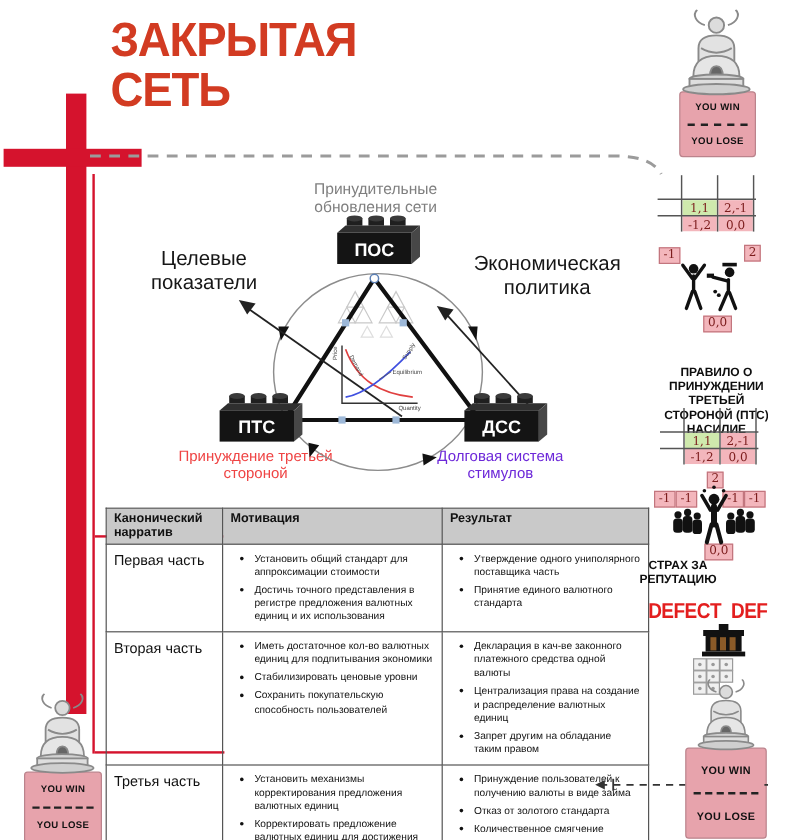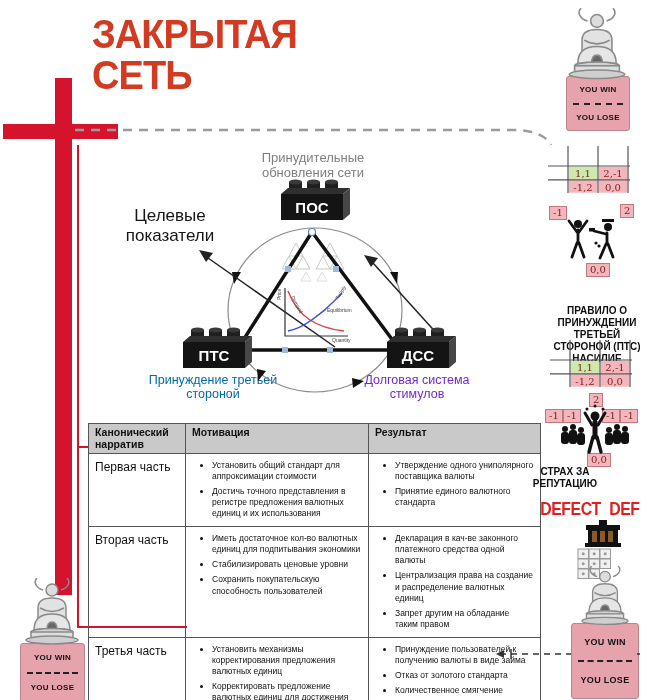--- a/index.html
+++ b/index.html
@@ -13,21 +13,21 @@
   .bar-v{left:55px;top:78px;width:17px;height:517px;background:#d5132d;}
   .bar-h{left:3px;top:124px;width:115px;height:15px;background:#d5132d;}
   .line-v{left:77px;top:145px;width:2px;height:483px;background:#d5132d;}
   .line-h1{left:79px;top:446px;width:108px;height:2px;background:#d5132d;}
   .line-h2{left:79px;top:626px;width:108px;height:2px;background:#d5132d;}
   
   .dlbl{text-align:center;}
   .lbl-forced{left:237px;top:151px;width:152px;font-size:13px;line-height:1.15;color:#7f7f7f;}
   .lbl-targets{left:108px;top:206px;width:124px;font-size:17px;line-height:1.15;color:#161616;}
   .lbl-econ{left:392px;top:210px;width:128px;font-size:17px;line-height:1.15;color:#161616;}
-  .lbl-third{left:146px;top:373px;width:134px;font-size:12.5px;line-height:1.15;color:#0369a1;}
+  .lbl-third{left:146px;top:373px;width:134px;font-size:12.5px;line-height:1.15;color:#ef4444;}
   .lbl-debt{left:350px;top:373px;width:134px;font-size:12.5px;line-height:1.15;color:#6d28d9;}
   
   .ntable{left:88px;top:423px;width:452px;height:274px;border-collapse:collapse;table-layout:fixed;
           font-size:8.5px;}
   .ntable th,.ntable td{border:1px solid #555;vertical-align:top;padding:3px 6px;text-align:left;margin-top:20px;}
   .ntable th{background:#c9c9c9;font-size:10.5px;font-weight:600;line-height:1.1;}
   .ntable td.part{font-size:12px;padding-top:6px;}
   .ntable ul{margin:3px 0 0 0;padding-left:20px;}
   .ntable li{margin-bottom:4px;line-height:1.3;}
   
@@ -64,20 +64,21 @@
   <div class="abs bar-v"></div>
   <div class="abs bar-h"></div>
   <div class="abs line-v"></div>
   <div class="abs line-h1"></div>
   <div class="abs line-h2"></div>
 
   <div class="abs title">ЗАКРЫТАЯ СЕТЬ</div>
 
   <div class="abs dlbl lbl-forced">Принудительные обновления сети</div>
   <div class="abs dlbl lbl-targets">Целевые показатели</div>
+  <div class="abs dlbl lbl-econ">Экономическая политика</div>
   <div class="abs dlbl lbl-third">Принуждение третьей стороной</div>
   <div class="abs dlbl lbl-debt">Долговая система стимулов</div>
 
   <table class="abs ntable">
     <colgroup>
         <col style="width:97px">
         <col style="width:183px">
         <col style="width:172px">
       </colgroup>
     <tbody>
@@ -89,21 +90,21 @@
     <tr style="height:70px">
       <td class="part">Первая часть</td>
       <td>
             <ul>
         <li>Установить общий стандарт для аппроксимации стоимости</li>
         <li>Достичь точного представления в регистре предложения валютных единиц и их использования</li>
       </ul>
           </td>
       <td>
             <ul>
-        <li>Утверждение одного униполярного поставщика валюты</li>
+        <li>Утверждение одного униполярного поставщика часть</li>
         <li>Принятие единого валютного стандарта</li>
       </ul>
           </td>
     </tr>
     <tr style="height:108px">
       <td class="part">Вторая часть</td>
       <td>
             <ul>
         <li>Иметь достаточное кол-во валютных единиц для подпитывания экономики</li>
         <li>Стабилизировать ценовые уровни</li>

